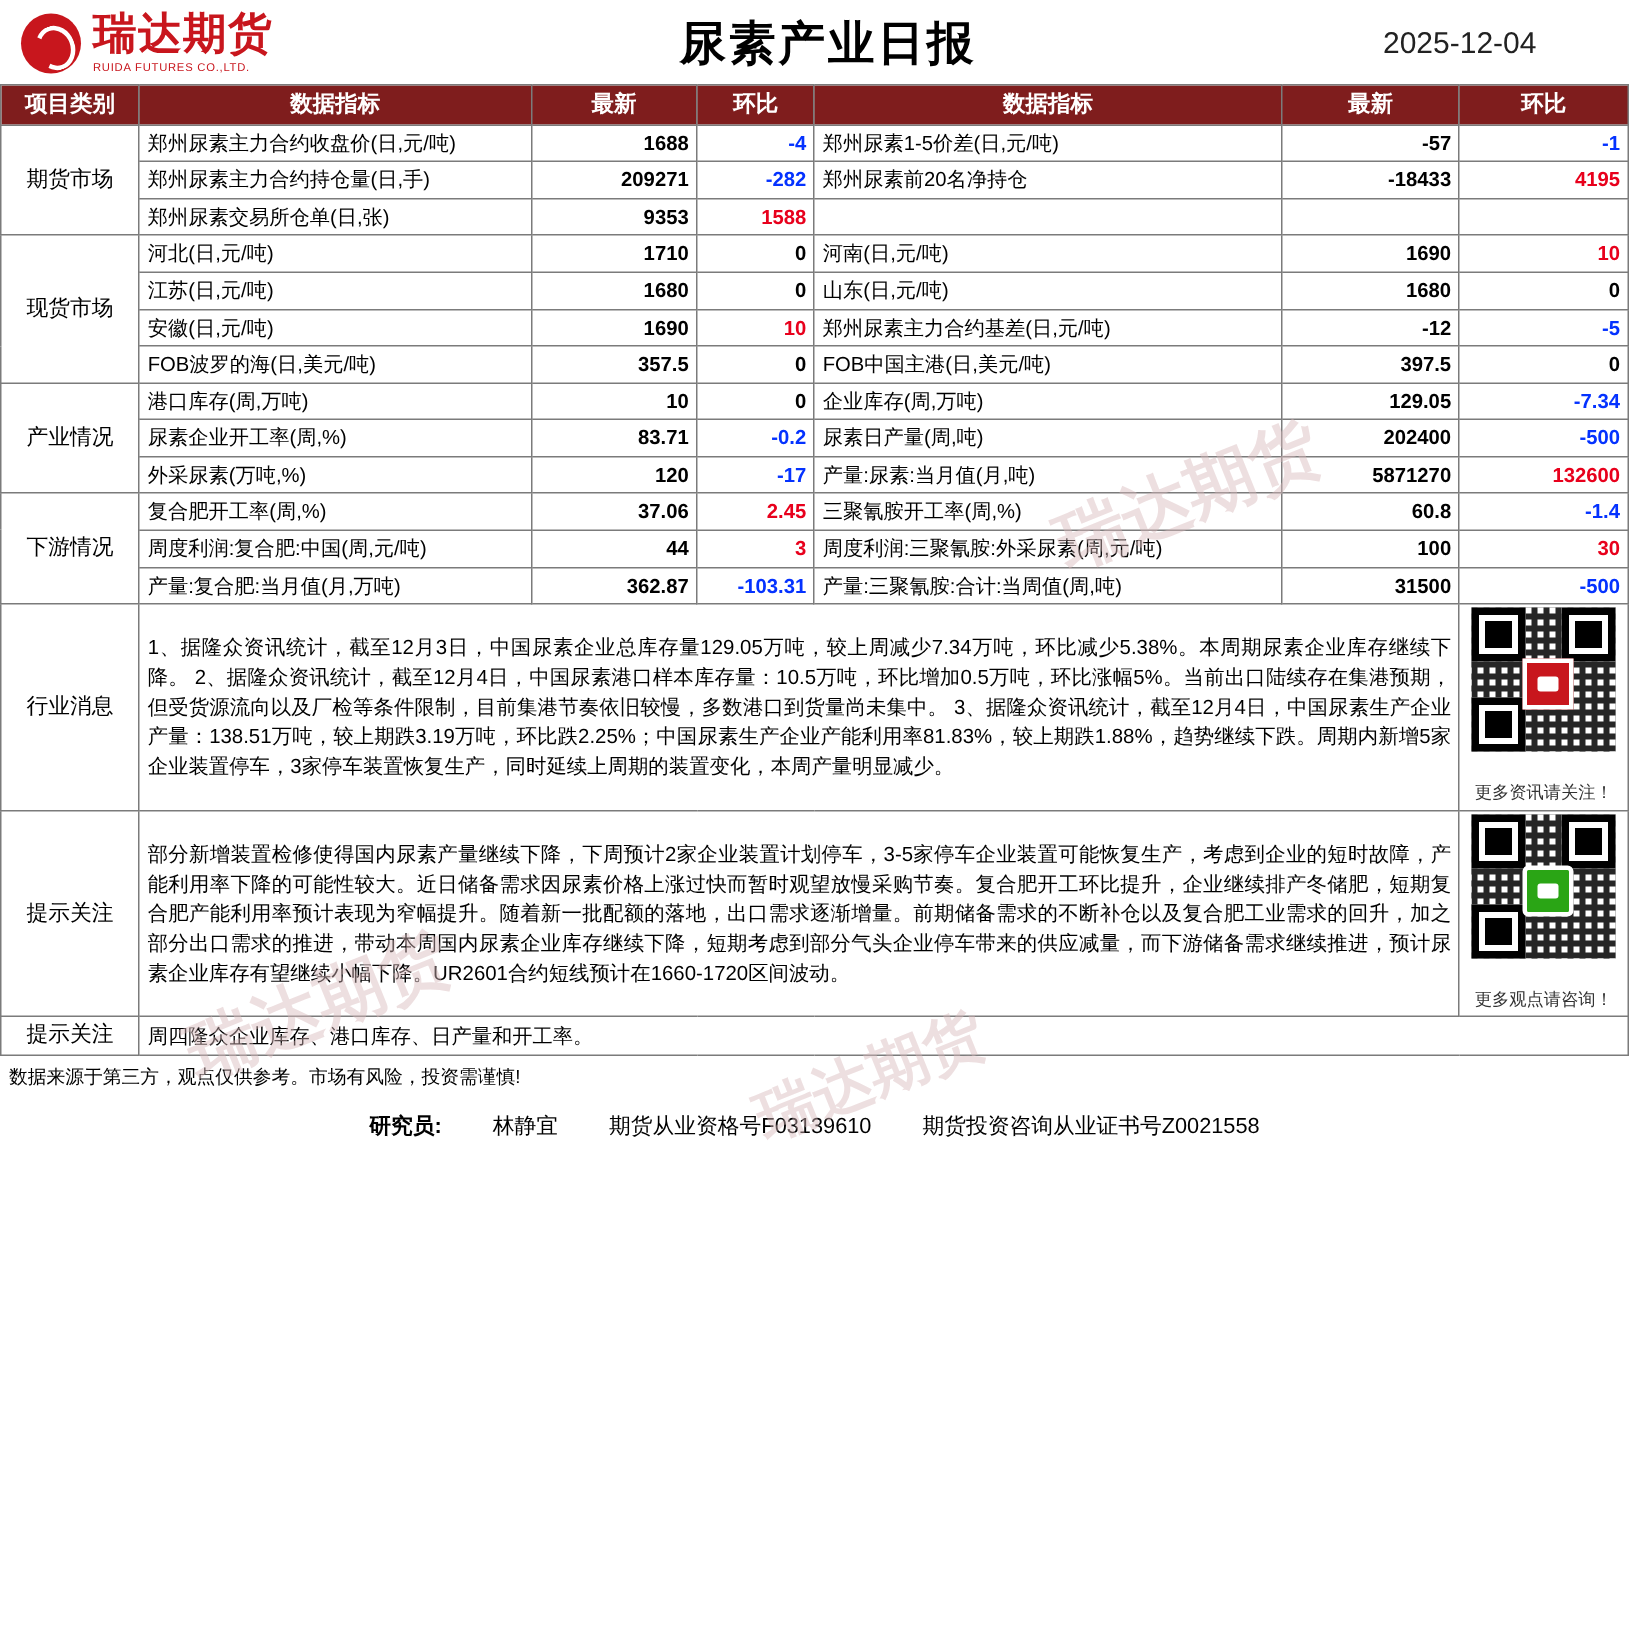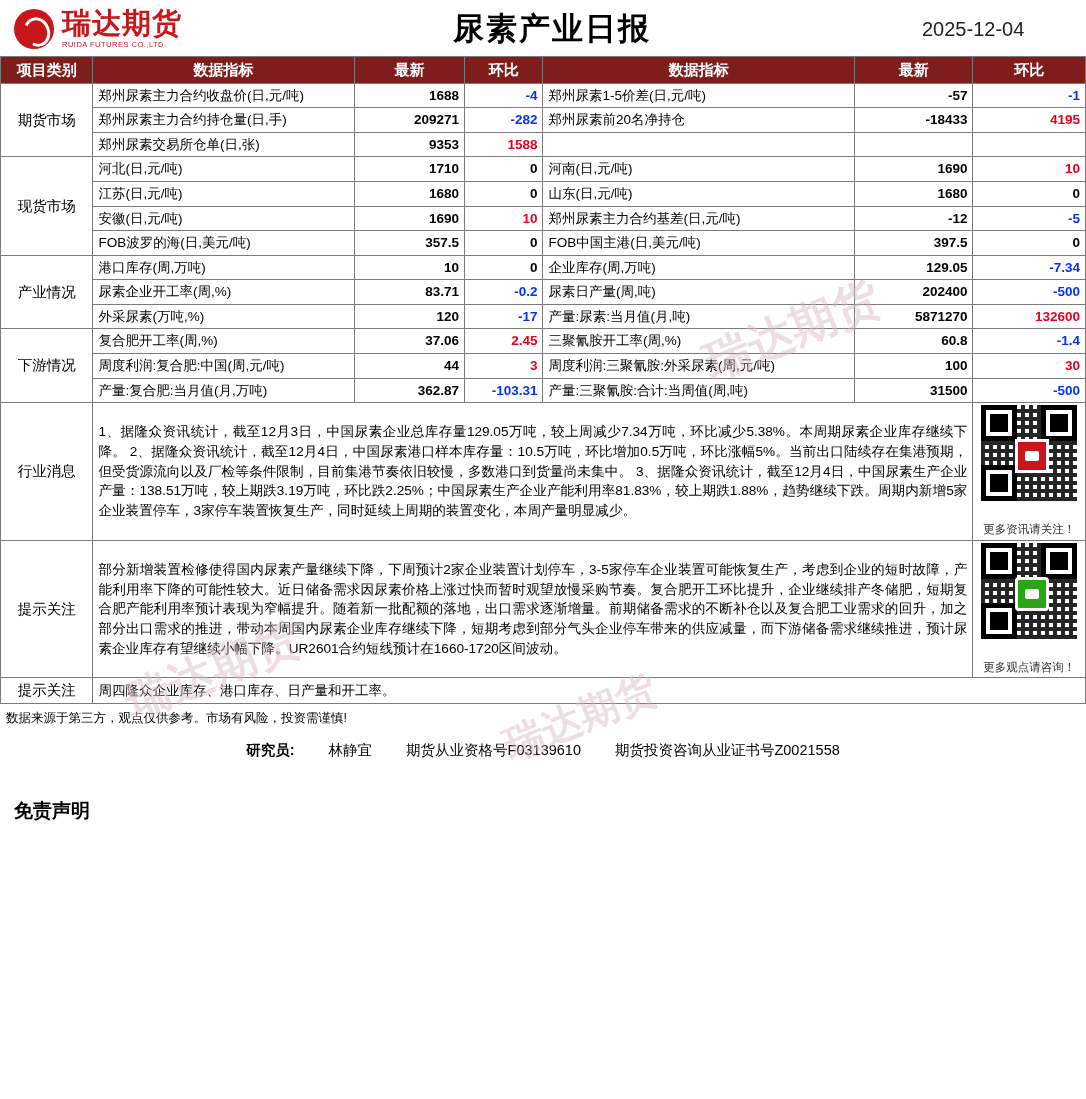--- a/index.html
+++ b/index.html
@@ -309,15 +309,14 @@
 
   <div class="source-note">数据来源于第三方，观点仅供参考。市场有风险，投资需谨慎!</div>
 
   <div class="researcher">
     <span class="k">研究员:</span>
     <span>林静宜</span>
     <span>期货从业资格号F03139610</span>
     <span>期货投资咨询从业证书号Z0021558</span>
   </div>
 
-  <div class="disclaimer-title">免责声明</div>
 
 </div>
 
 </body></html>

